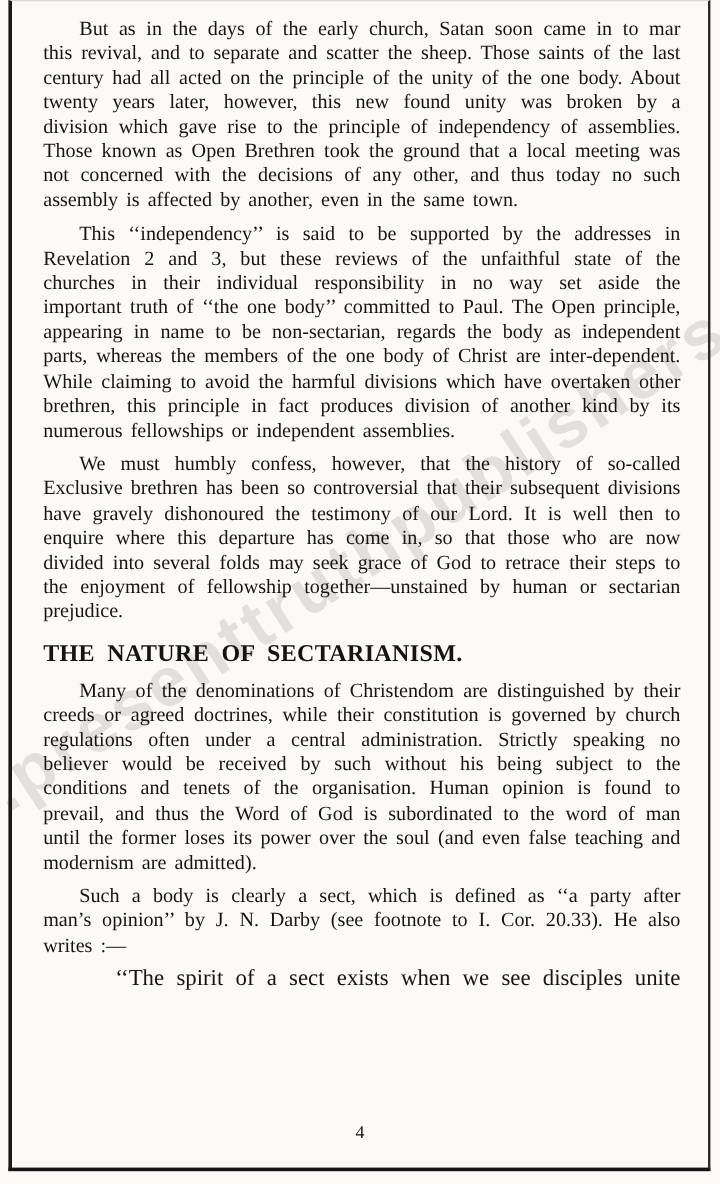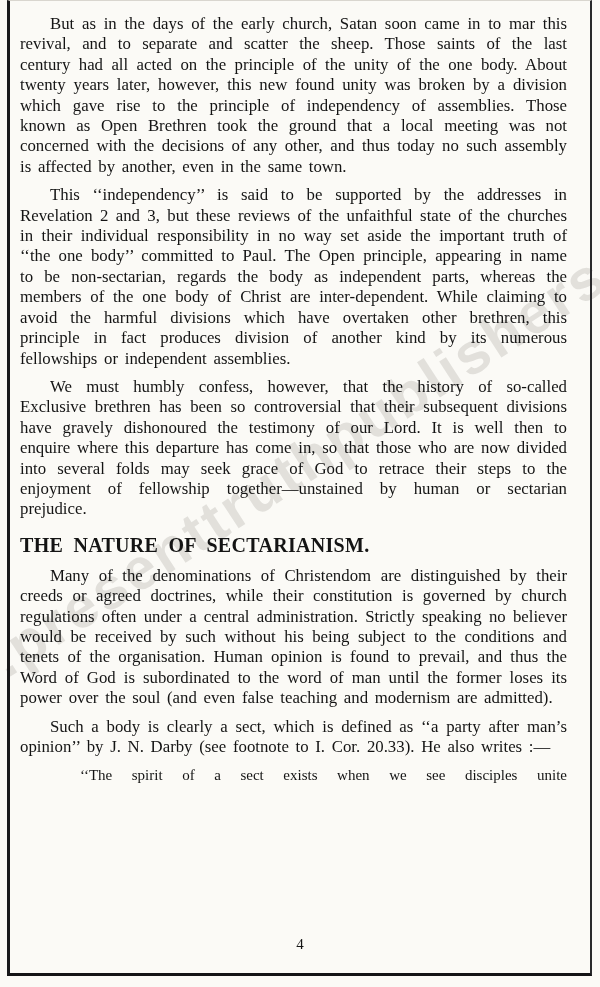--- a/index.html
+++ b/index.html
@@ -28,21 +28,21 @@
     font-weight: bold;
     font-size: 58px;
     letter-spacing: 3px;
     color: #a9a6a0;
     opacity: 0.30;
     white-space: nowrap;
     z-index: 1;
     pointer-events: none;
   }
   .text-col {
-    position: absolute; top: 14px; left: 20px; right: 33px;
+    position: absolute; top: 14px; left: 36px; right: 33px;
     z-index: 2;
   }
   .para {
     margin: 0 0 8px 0;
     font-size: 16.8px;
     line-height: 20.4px;
     text-align: justify;
     text-indent: 30px;
     word-spacing: 2.5px;
   }
@@ -50,21 +50,21 @@
     margin: 14px 0 9px 0;
     font-size: 20px;
     font-weight: 700;
     letter-spacing: 0.3px;
     word-spacing: 5px;
     text-indent: 0;
   }
   .quote-line {
     margin: 2px 0 0 0;
     padding-left: 60px;
-    font-size: 15px;
+    font-size: 19px;
     line-height: 20.4px;
     text-align: justify;
     text-align-last: justify;
     word-spacing: 2.5px;
   }
   .page-number {
     position: absolute; left: 0; right: 0; top: 936px;
     text-align: center;
     font-size: 15px;
     z-index: 2;

